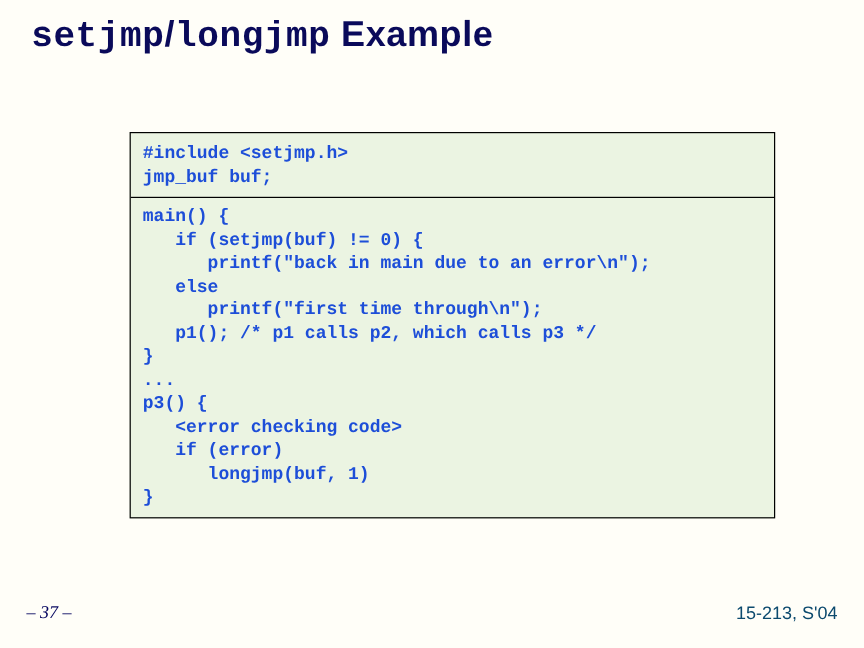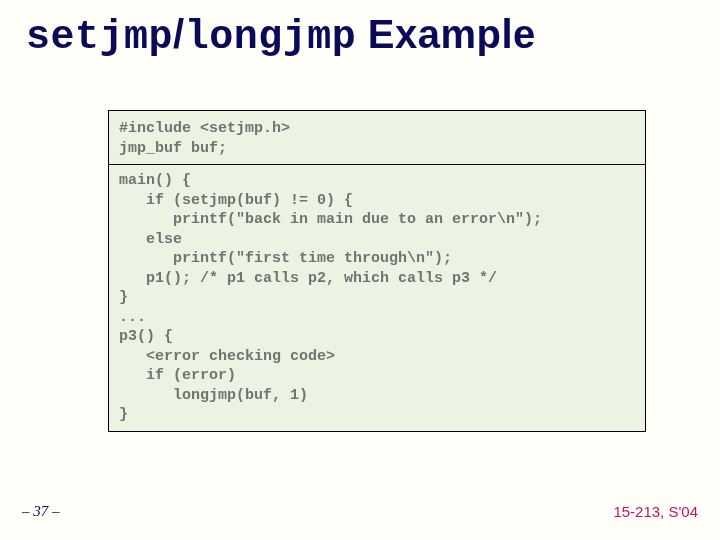--- a/index.html
+++ b/index.html
@@ -14,21 +14,21 @@
   .slide {
     width: 720px;
     height: 540px;
     position: relative;
     box-sizing: border-box;
   }
   .title {
     position: absolute;
     top: 12px;
     left: 26px;
-    font-size: 40px;
+    font-size: 30px;
     font-weight: bold;
     color: #0a0a5a;
     font-family: Arial, Helvetica, sans-serif;
     letter-spacing: 0.5px;
   }
   .title .mono {
     font-family: 'Courier New', Courier, monospace;
     font-weight: bold;
   }
   .codebox {
@@ -43,40 +43,40 @@
   }
   .codebox hr.sep {
     border: none;
     border-top: 1px solid #000;
     margin: 6px -10px 6px -10px;
   }
   .code {
     font-family: 'Courier New', Courier, monospace;
     font-size: 15px;
     font-weight: bold;
-    color: #737373;
+    color: #1d4ed8;
     white-space: pre;
     line-height: 1.3;
   }
   .slidenum {
     position: absolute;
     left: 22px;
     bottom: 20px;
     font-family: Liberation Serif, serif;
     font-size: 15px;
     font-style: italic;
     color: #060660;
   }
   .course {
     position: absolute;
     right: 22px;
     bottom: 20px;
     font-family: Arial, Helvetica, sans-serif;
     font-size: 15px;
-    color: #be185d;
+    color: #0c4a6e;
   }
 </style>
 </head>
 <body>
 
 <div class="slide">
 
   <div class="title">
     <span class="mono">setjmp</span><span>/</span><span class="mono">longjmp</span><span> Example</span>
   </div>

